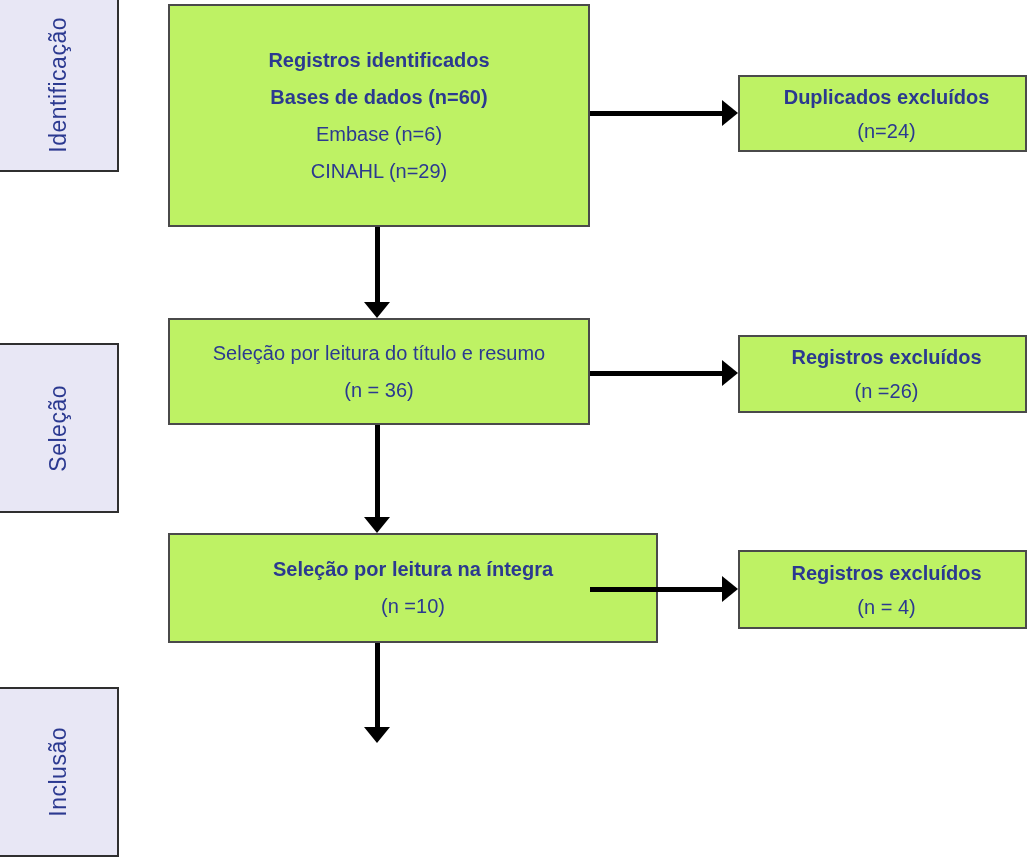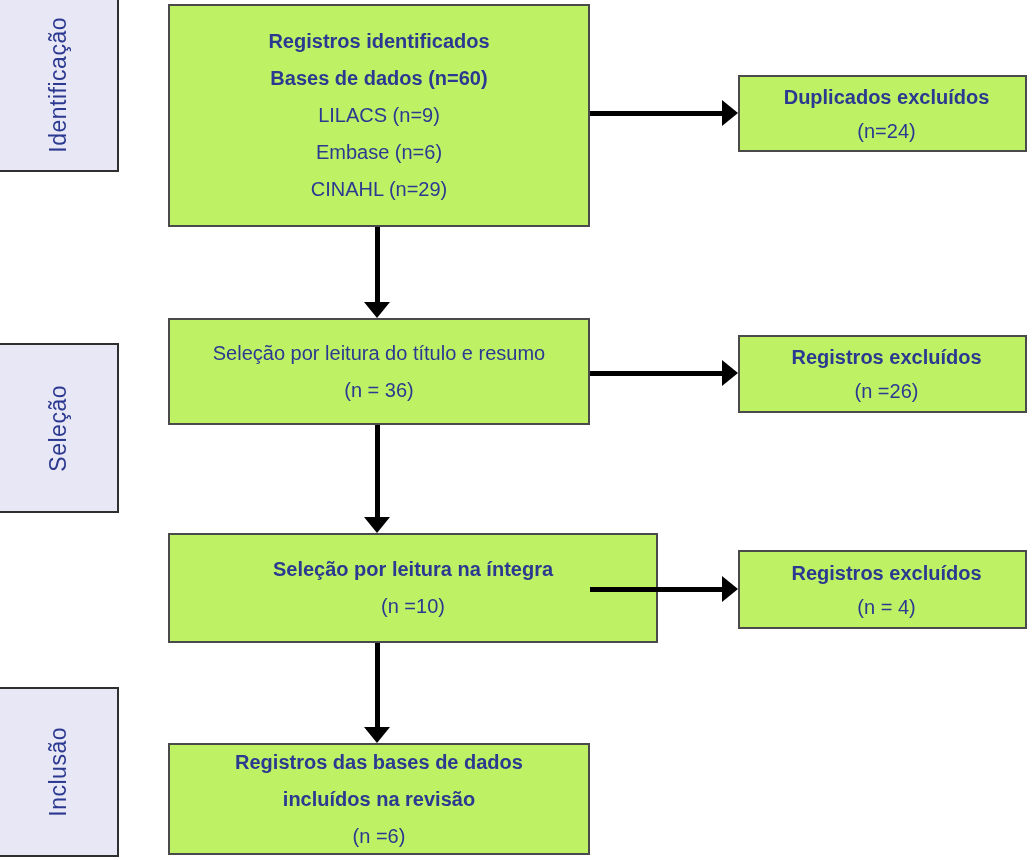--- a/index.html
+++ b/index.html
@@ -90,40 +90,34 @@
   <div class="stage" id="stage-screening">
     <span class="stage-text">Seleção</span>
   </div>
   <div class="stage" id="stage-inclusion">
     <span class="stage-text">Inclusão</span>
   </div>
 
   <div class="fbox" id="box-identified">
     <div class="line b">Registros identificados</div>
     <div class="line b">Bases de dados (n=60)</div>
-    <div class="line">LILACS (n=9)</div>
     <div class="line">Embase (n=6)</div>
     <div class="line">CINAHL (n=29)</div>
   </div>
 
   <div class="fbox" id="box-screening">
     <div class="line">Seleção por leitura do título e resumo</div>
     <div class="line">(n = 36)</div>
   </div>
 
   <div class="fbox" id="box-fulltext">
     <div class="line b">Seleção por leitura na íntegra</div>
     <div class="line">(n =10)</div>
   </div>
 
-  <div class="fbox" id="box-included">
-    <div class="line b">Registros das bases de dados</div>
-    <div class="line b">incluídos na revisão</div>
-    <div class="line">(n =6)</div>
-  </div>
 
   <div class="fbox sidebox" id="box-duplicates">
     <div class="line b">Duplicados excluídos</div>
     <div class="line">(n=24)</div>
   </div>
 
   <div class="fbox sidebox" id="box-excluded1">
     <div class="line b">Registros excluídos</div>
     <div class="line">(n =26)</div>
   </div>

